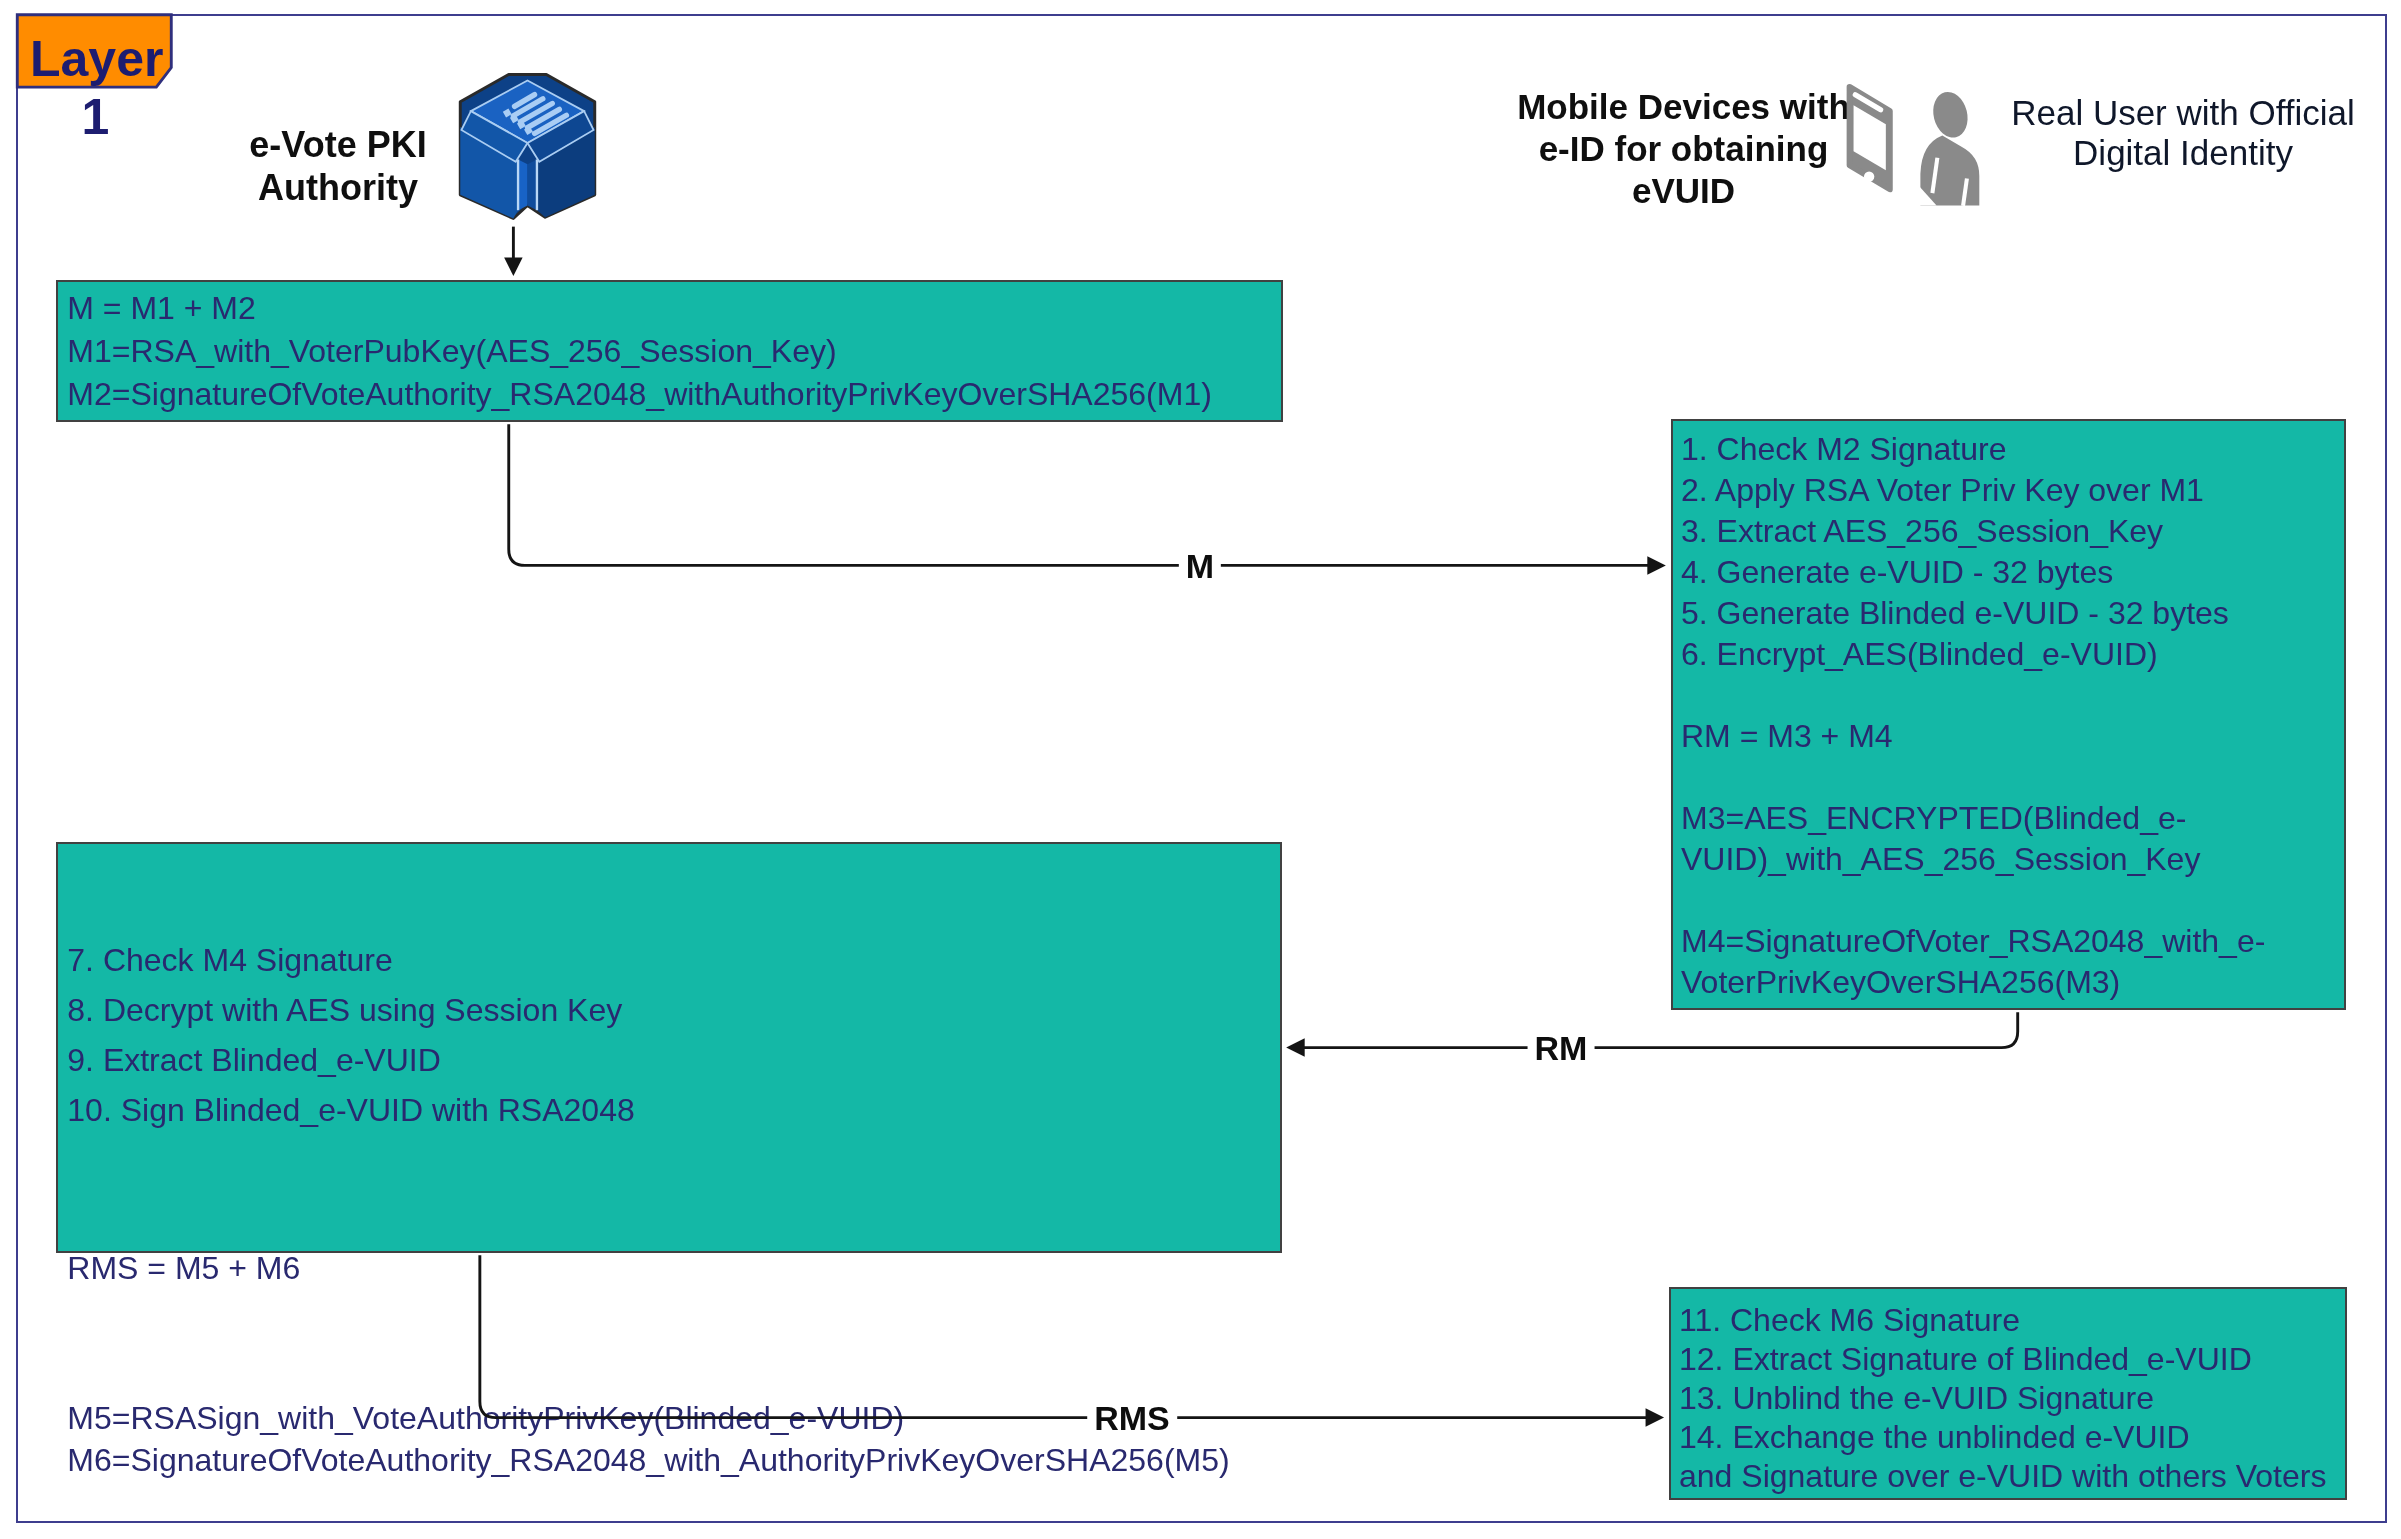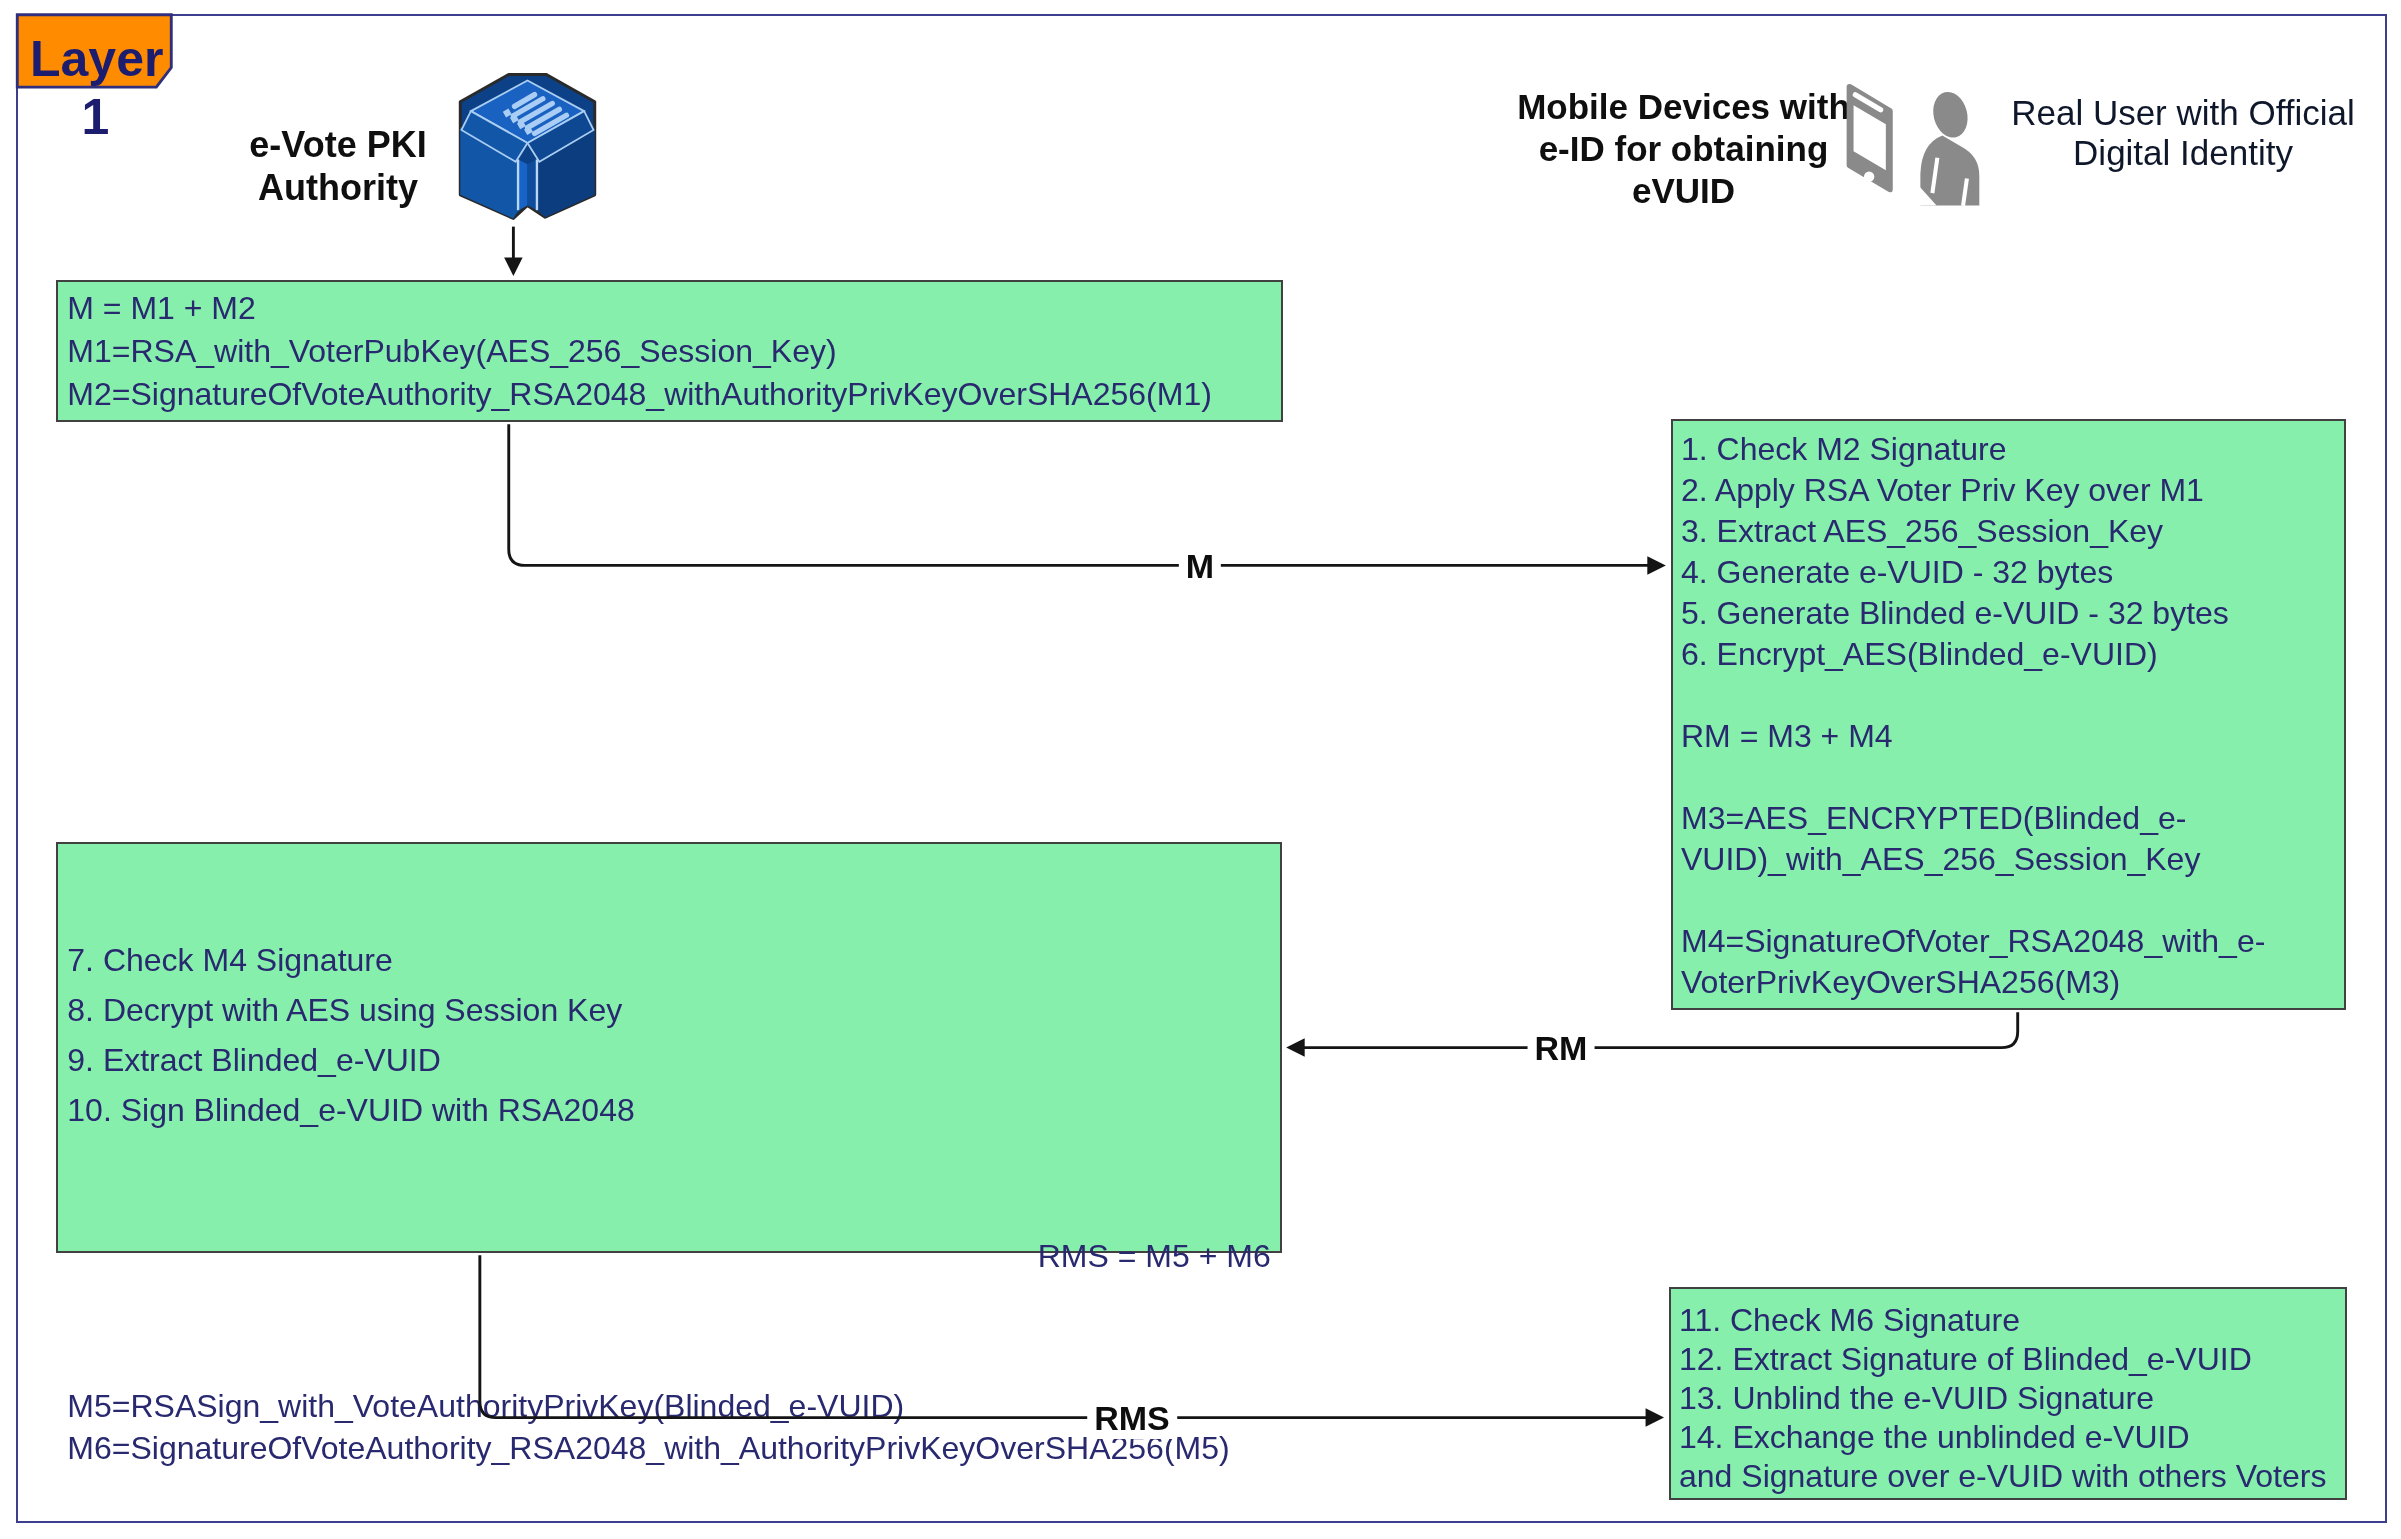--- a/index.html
+++ b/index.html
@@ -2,28 +2,28 @@
 <html style="font-size:9.3px"><head>
 <meta charset="utf-8">
 <style>
   html,body{margin:0;padding:0;background:#ffffff;}
   #page{position:relative;width:2401px;height:1539px;background:#ffffff;
         font-family:"Liberation Sans",sans-serif;overflow:hidden;}
   .abs{position:absolute;}
   #outer-border{left:15.6px;top:14px;width:2371px;height:1509px;
         border:2.3px solid #3E3E8E;box-sizing:border-box;z-index:1;}
   
-  .pbox{background:#86efac;border:2.3px solid #414141;box-sizing:border-box;
+  .pbox{background:#14b8a6;border:2.3px solid #414141;box-sizing:border-box;
         color:#29296F;font-size:32px;line-height:41px;white-space:pre;z-index:4;}
   #message-m-box{left:56px;top:280px;width:1227px;height:142px;padding:4.6px 9.3px;
         font-size:32px;line-height:43px;}
   #voter-process-box{left:1671px;top:419px;width:675px;height:591px;padding:8px 8px;}
   #authority-process-box{left:56px;top:842px;width:1226px;height:411px;padding:9.3px 9.3px;}
   #authority-process-box .steps{line-height:50px;}
-  #authority-process-box .rms-line{margin-top:18px;line-height:42px;text-align:right;}
+  #authority-process-box .rms-line{margin-top:30px;line-height:42px;}
   #authority-process-box .formulas{margin-top:25.4px;line-height:42px;}
   #exchange-box{left:1669px;top:1287px;width:678px;height:213px;padding:12px 8px;
         line-height:39px;}
   
   .actor-label{white-space:pre;text-align:center;color:#0f0f0f;z-index:3;}
   #pki-authority-label{left:208px;top:123px;width:260px;font-size:36px;
         font-weight:bold;line-height:43px;}
   #mobile-devices-label{left:1510px;top:86px;width:347px;font-size:35px;
         font-weight:bold;line-height:42px;text-align:center;}
   #real-user-label{left:1998px;top:93px;width:370px;font-size:35px;

